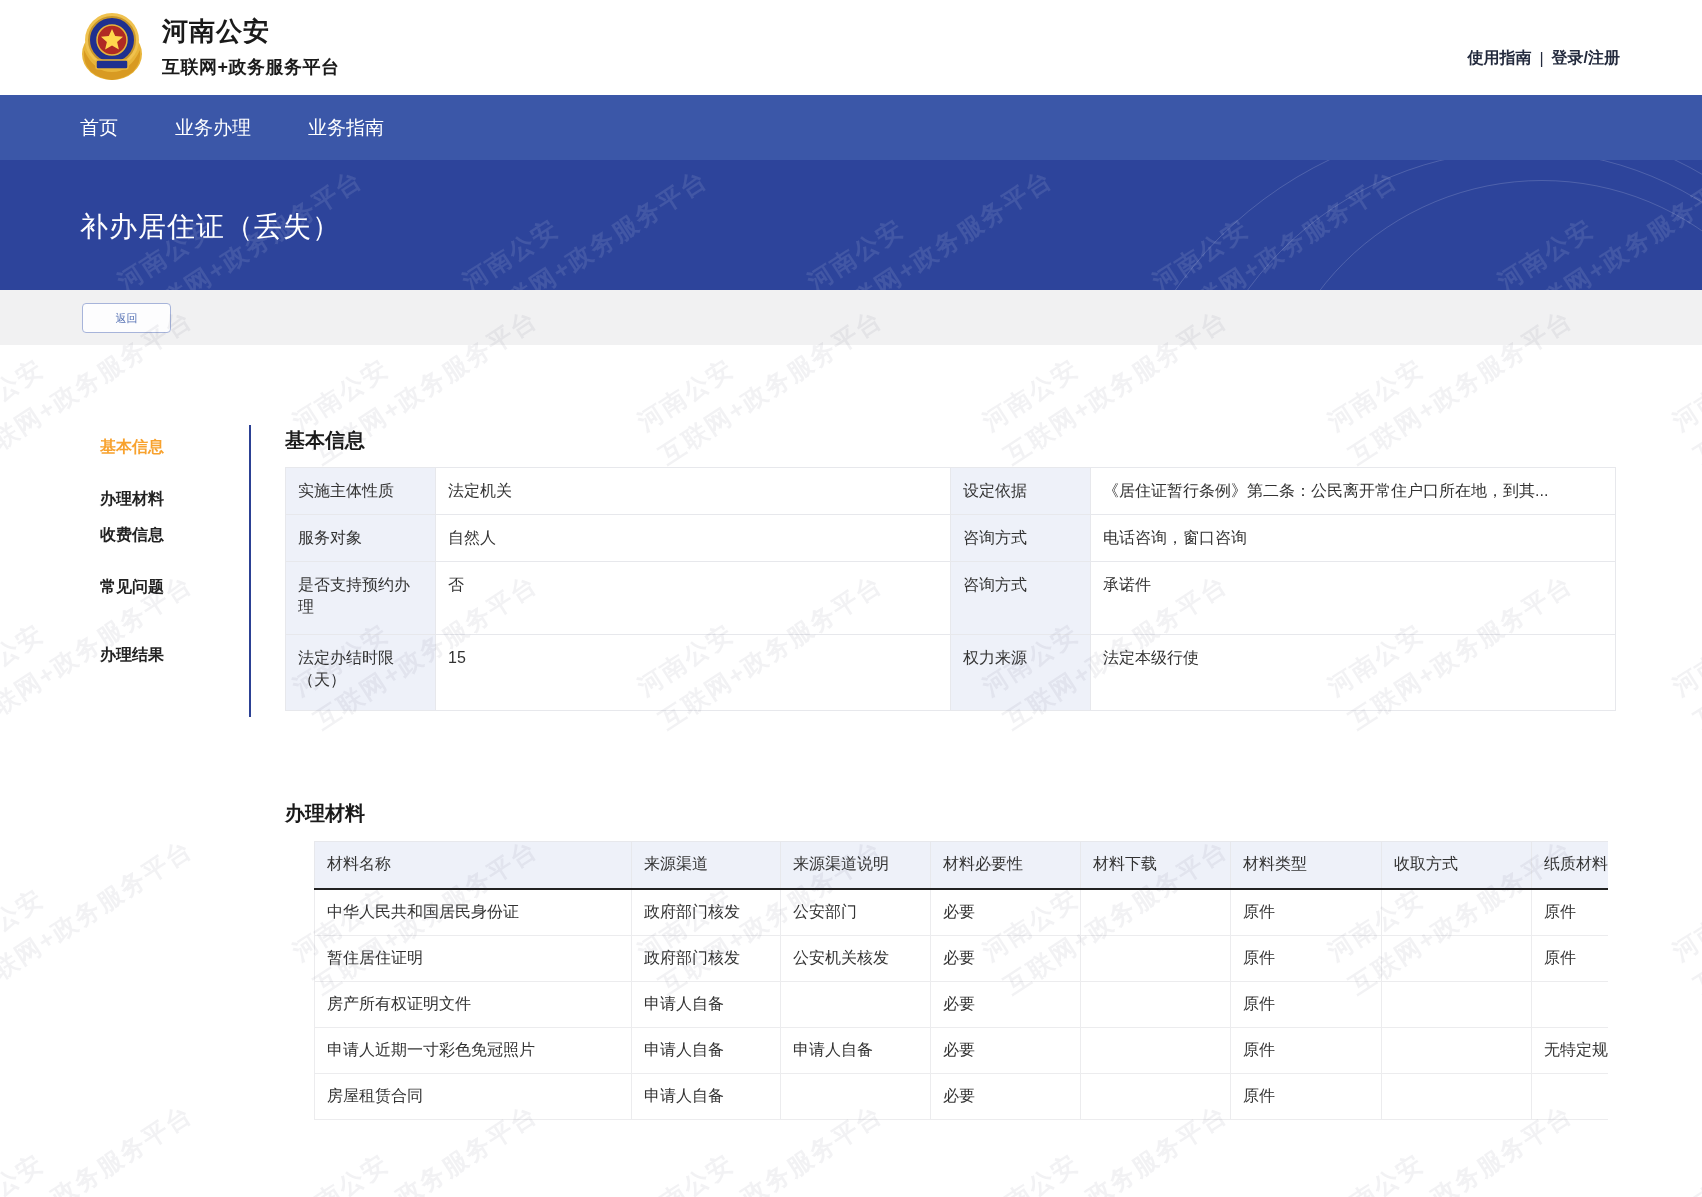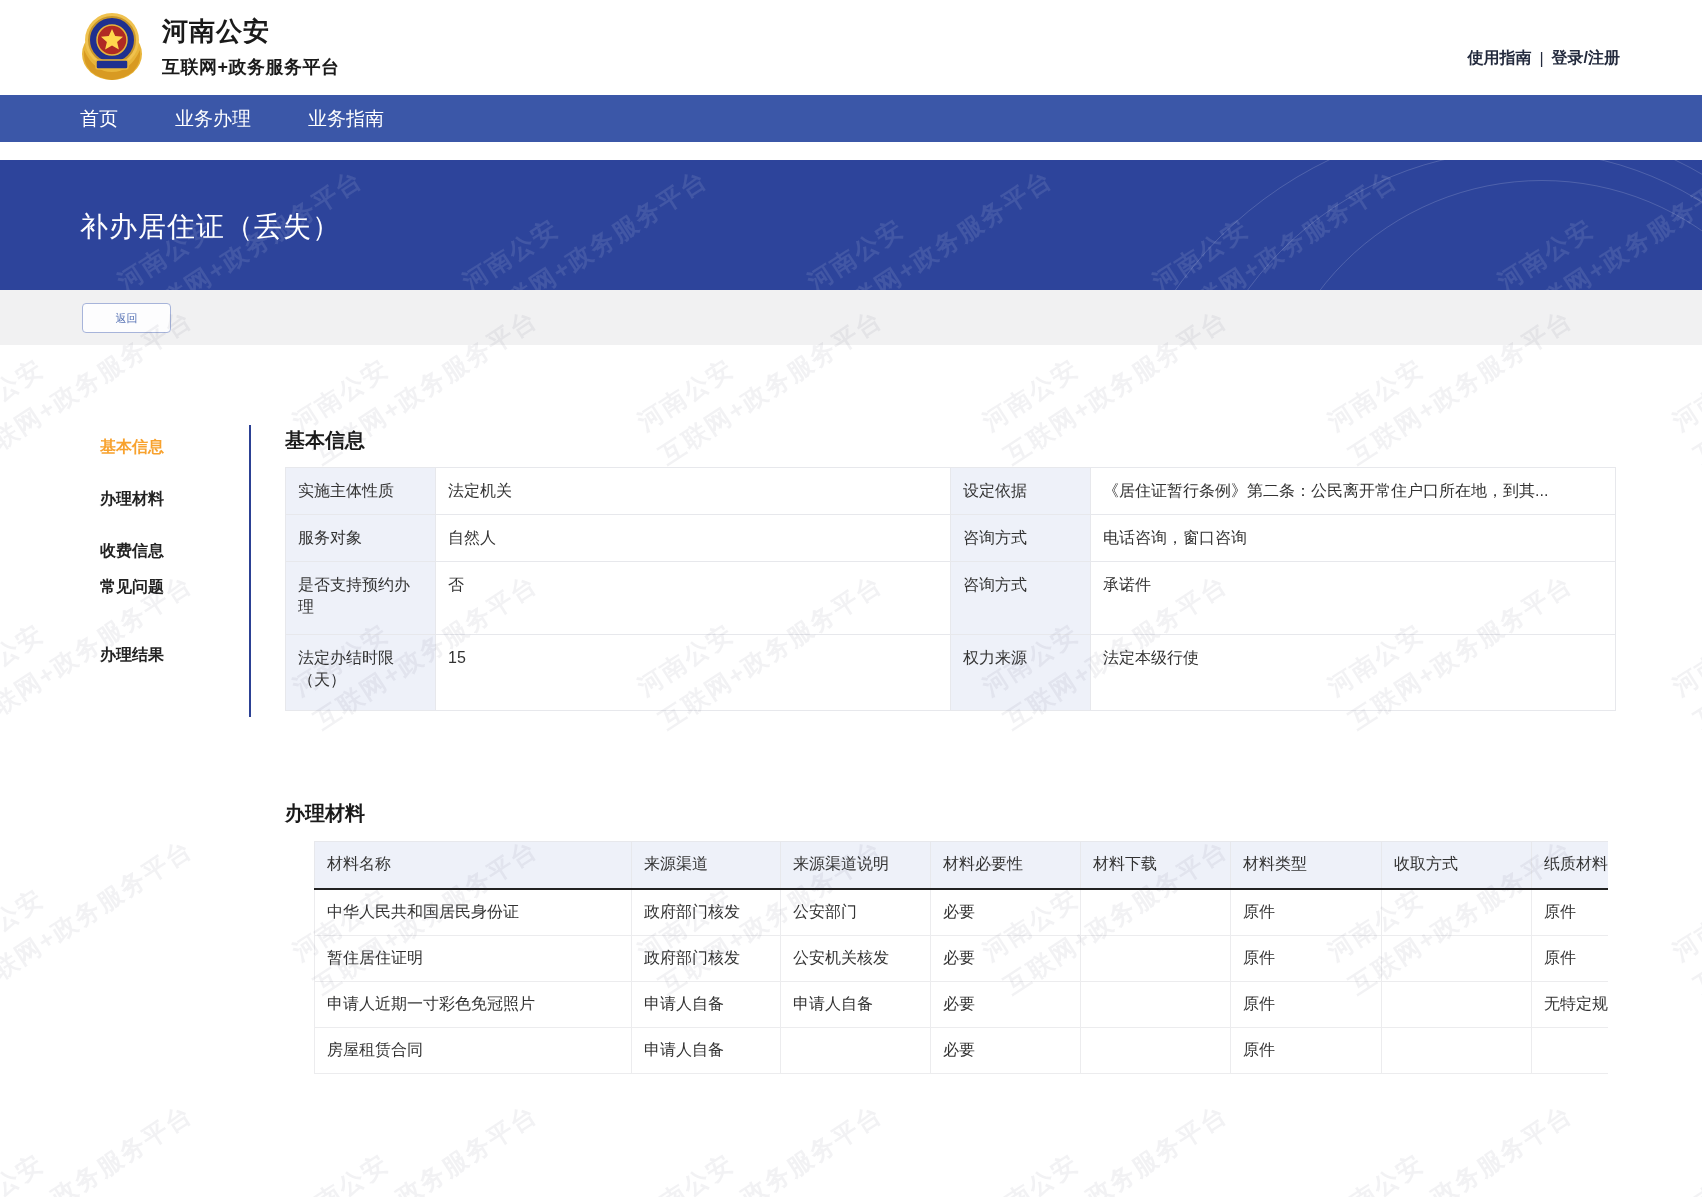--- a/index.html
+++ b/index.html
@@ -12,21 +12,21 @@
   }
   
   .topbar{ position:absolute; top:0; left:0; width:1702px; height:95px; background:#fff; z-index:5;}
   .brand{ position:absolute; left:80px; top:10px; display:flex; align-items:center; gap:18px; cursor:pointer;}
   .brand-title{ font-size:26px; font-weight:bold; color:#1a1a1a; letter-spacing:1px;}
   .brand-subtitle{ font-size:18px; font-weight:bold; color:#1a1a1a; margin-top:6px; letter-spacing:0.5px;}
   .top-links{ position:absolute; right:82px; top:38px; font-size:16px; font-weight:bold; color:#232a3d; display:flex; align-items:center; gap:8px;}
   .top-links .sep{ color:#232a3d; font-weight:normal;}
   .top-links span{ cursor:pointer;margin-top:10px; }
   
-  .mainnav{ position:absolute; top:95px; left:0; width:1702px; height:47px; background:#3b57a8; display:flex; align-items:center; padding-left:80px; gap:57px; z-index:5;}
+  .mainnav{ position:absolute; top:95px; left:0; width:1702px; height:65px; background:#3b57a8; display:flex; align-items:center; padding-left:80px; gap:57px; z-index:5;}
   .nav-item{ color:#fff; font-size:19px; cursor:pointer; white-space:nowrap;}
   
   .banner{ position:absolute; top:160px; left:0; width:1702px; height:130px; background:#2d449b; overflow:hidden; z-index:2;}
   .banner-title{ position:absolute; left:80px; top:48px; font-size:28px; font-weight:500; color:#ffffff; letter-spacing:1px; z-index:3;}
   .arc{ position:absolute; border:1px solid rgba(255,255,255,0.16); border-radius:50%; }
   .arc1{ width:560px; height:560px; right:-120px; top:20px;}
   .arc2{ width:680px; height:680px; right:-160px; top:-10px;}
   .arc3{ width:800px; height:800px; right:-200px; top:-40px;}
   
   .graybar{ position:absolute; top:290px; left:0; width:1702px; height:55px; background:#f1f1f2;}
@@ -102,21 +102,21 @@
 </section>
 
 <div class="graybar">
   <button class="back-btn">返回</button>
 </div>
 
 <div class="content">
   <aside id="sidebar">
       <div class="side-item active" style="top: 92px;">基本信息</div>
       <div class="side-item" style="top: 144px;">办理材料</div>
-      <div class="side-item" style="top: 196px;">收费信息</div>
+      <div class="side-item" style="top: 180px;">收费信息</div>
       <div class="side-item" style="top: 232px; font-family: Liberation Mono, monospace;">常见问题</div>
       <div class="side-item" style="top: 300px;">办理结果</div>
     </aside>
   <div class="divider"></div>
 
   <h2 class="section-title" style="top:82px;">基本信息</h2>
   <table class="info-table" id="basic-table">
     <colgroup>
         <col style="width:150px">
         <col style="width:515px">
@@ -189,20 +189,30 @@
           </tr>
           <tr>
             <td>暂住居住证明</td>
             <td>政府部门核发</td>
             <td>公安机关核发</td>
             <td>必要</td>
             <td></td>
             <td>原件</td>
             <td></td>
             <td>原件</td>
+          </tr>
+          <tr>
+            <td>房产所有权证明文件</td>
+            <td>申请人自备</td>
+            <td></td>
+            <td>必要</td>
+            <td></td>
+            <td>原件</td>
+            <td></td>
+            <td></td>
           </tr>
           <tr>
             <td>申请人近期一寸彩色免冠照片</td>
             <td>申请人自备</td>
             <td>申请人自备</td>
             <td>必要</td>
             <td></td>
             <td>原件</td>
             <td></td>
             <td>无特定规格要求</td>

